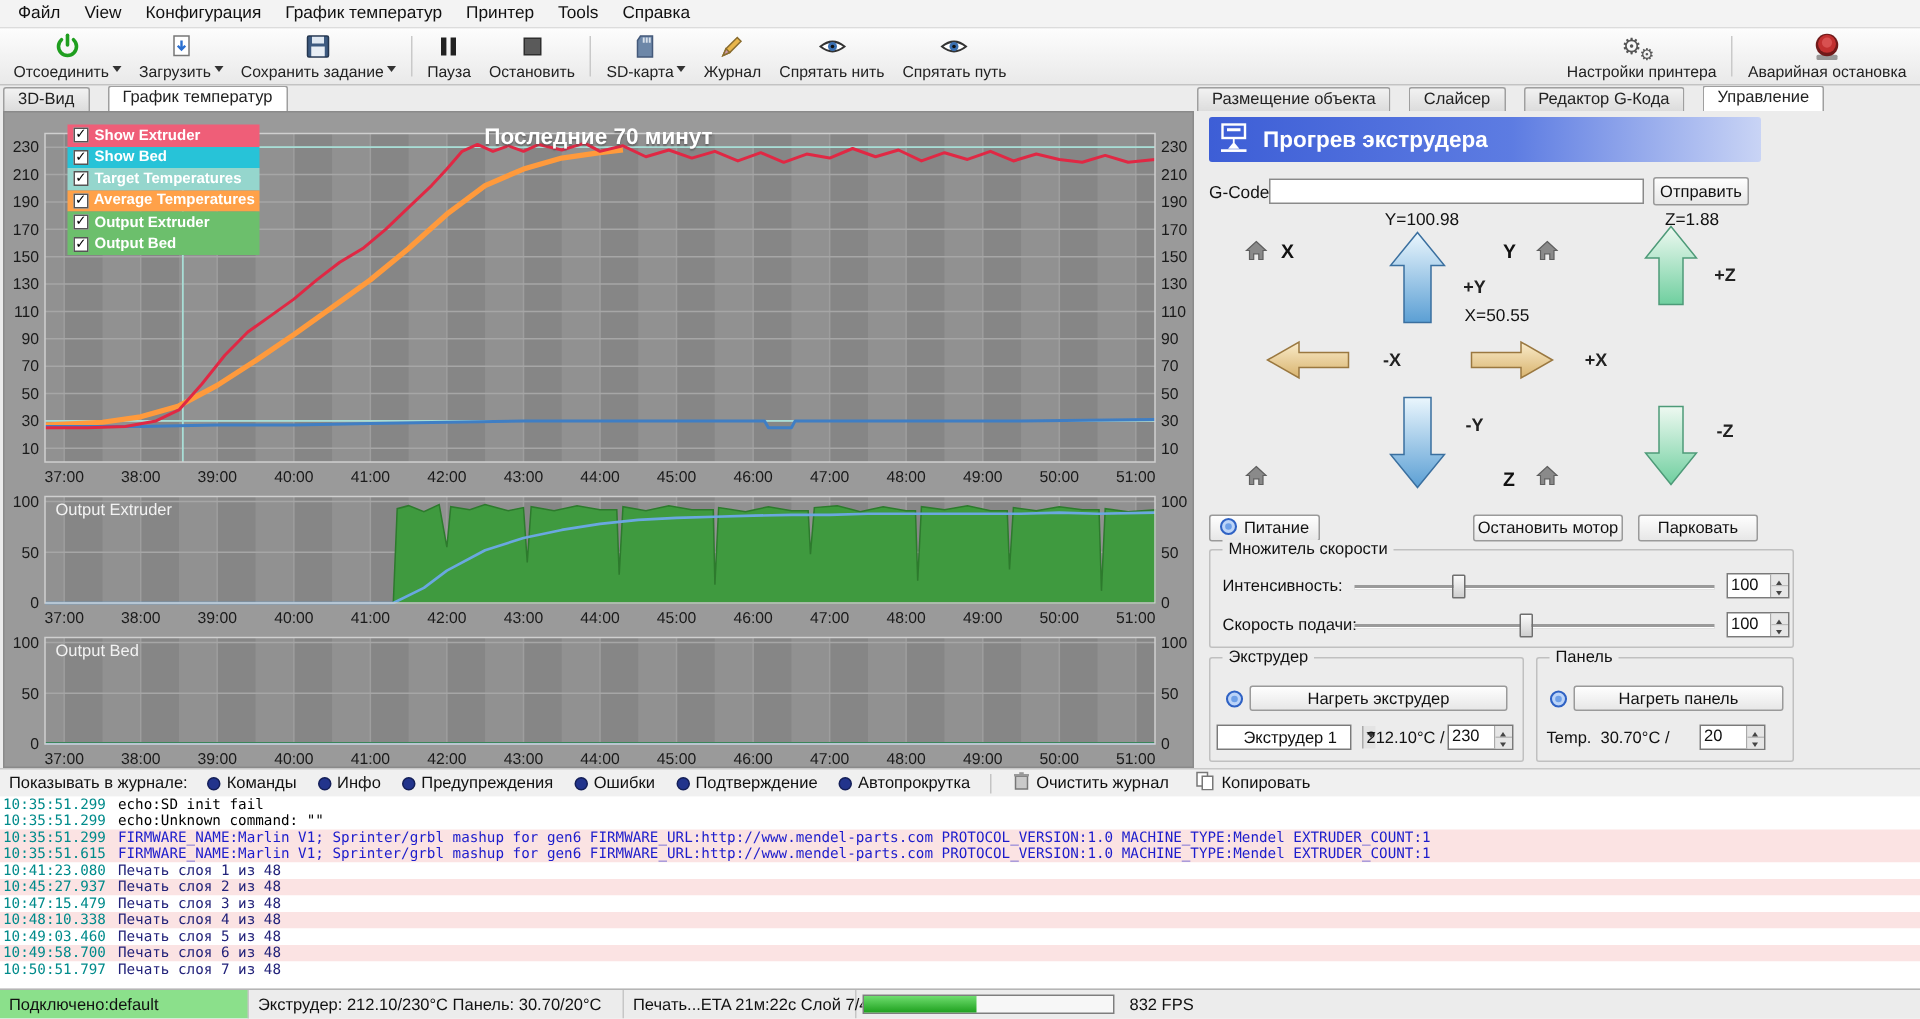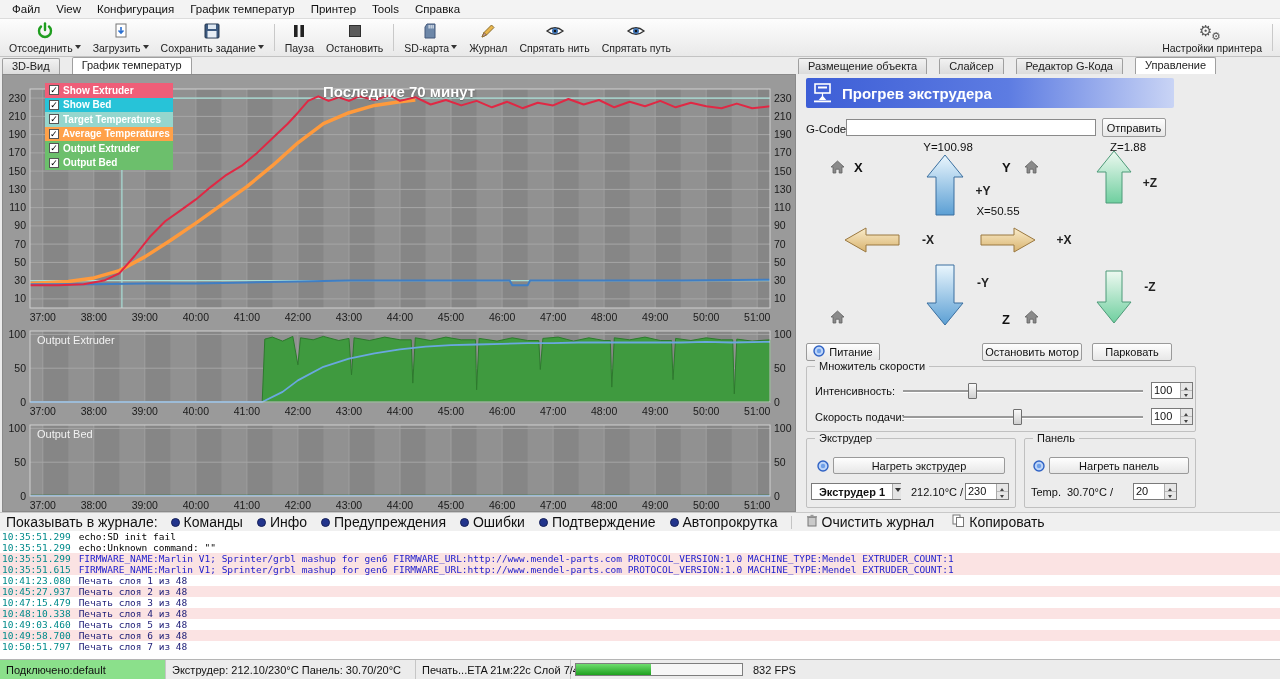--- a/index.html
+++ b/index.html
@@ -54,26 +54,26 @@
 .strack{position:absolute;left:0;right:0;top:7px;height:3px;background:#9a9a9a;border-bottom:1px solid #fff;}
 .sthumb{position:absolute;top:0;width:9px;height:16px;background:linear-gradient(#fafafa,#cfcfcf);border:1px solid #6f6f6f;border-radius:1px;}
 .spin{position:absolute;height:17px;border:1px solid #7a7a7a;background:#fff;display:flex;}
 .spin-val{flex:1;font-size:11px;padding:1px 2px;}
 .spin-btns{width:12px;display:flex;flex-direction:column;border-left:1px solid #aaa;}
 .sup,.sdn{flex:1;background:#e6e6e6;position:relative;}
 .sup{border-bottom:1px solid #bbb;}
 .sup:after{content:"";position:absolute;left:3px;top:2px;border:2.5px solid transparent;border-bottom:3.5px solid #444;}
 .sdn:after{content:"";position:absolute;left:3px;top:3px;border:2.5px solid transparent;border-top:3.5px solid #444;}
 .dd{position:absolute;height:17px;border:1px solid #7a7a7a;background:#fff;font-size:11px;display:flex;align-items:center;}
-.dd>span:first-child{flex:1;padding:0 7px;white-space:nowrap;font-weight:bold;}
+.dd>span:first-child{flex:1;padding:0 17px;white-space:nowrap;}
 .dd-btn{width:13px;height:100%;background:#e3e3e3;border-left:1px solid #aaa;display:flex;align-items:center;justify-content:center;}
 .cur{position:absolute;font-size:11px;}
 .ledspan{position:absolute;width:12px;height:12px;}
 
-.logbar{position:absolute;left:0;top:512px;right:0;height:19px;background:#f0f0f0;border-top:1px solid #c8c8c8;display:flex;align-items:center;gap:2px;padding:0 6px;font-size:14px;}
+.logbar{position:absolute;left:0;top:512px;right:0;height:19px;background:#f0f0f0;border-top:1px solid #c8c8c8;display:flex;align-items:center;gap:2px;padding:0 6px;font-size:11px;}
 .logbar-label{margin-right:4px;}
 .chip{display:flex;align-items:center;gap:4px;padding:1px 7px;border-radius:2px;}
 .dot{width:9px;height:9px;border-radius:50%;background:#22348c;border:1px solid #141f58;}
 .logbtn{display:flex;align-items:center;gap:4px;padding:2px 8px;}
 .lb-sep{width:1px;height:13px;background:#c4c4c4;margin:0 4px;}
 
 .logarea{position:absolute;left:0;top:531px;right:0;height:128px;background:#fff;overflow:hidden;font-family:"DejaVu Sans Mono",monospace;font-size:9.5px;}
 .logrow{height:11px;line-height:11px;white-space:nowrap;padding-left:2px;}
 .logrow .t{color:#008b8b;margin-right:8px;}
 
@@ -212,20 +212,31 @@
         <div class="tbtn">
           <span class="ic">
             <svg width="28" height="20">
               <text x="1" y="15" font-size="15" fill="#555" font-family="DejaVu Sans">⚙</text>
               <text x="13" y="19" font-size="11" fill="#555" font-family="DejaVu Sans">⚙</text>
             </svg>
           </span>
           <span class="tlab">Настройки принтера</span>
         </div>
         <div class="tb-sep"></div>
+        <div class="tbtn">
+          <span class="ic">
+            <svg width="22" height="20">
+              <rect x="4" y="15.5" width="14" height="3.5" rx="1" fill="#9a9a9a"></rect>
+              <circle cx="11" cy="9" r="7.5" fill="#701a1a"></circle>
+              <circle cx="11" cy="8.2" r="6" fill="#c23030"></circle>
+              <circle cx="11" cy="7.4" r="3.4" fill="#d85050"></circle>
+            </svg>
+          </span>
+          <span class="tlab">Аварийная остановка</span>
+        </div>
       </div>
   </div>
 
   <div class="tabrow" id="tabs-left">
       <div class="tab">3D-Вид</div>
       <div class="tab active">График температур</div>
     </div>
   <div class="tabrow" id="tabs-right">
       <div class="tab">Размещение объекта</div>
       <div class="tab">Слайсер</div>

